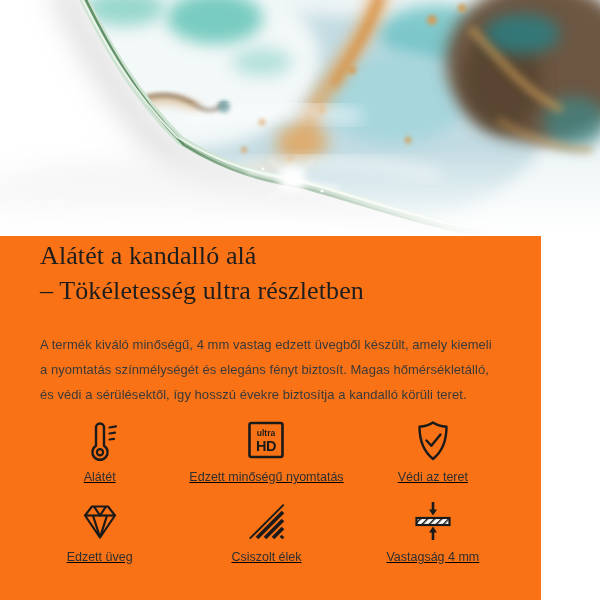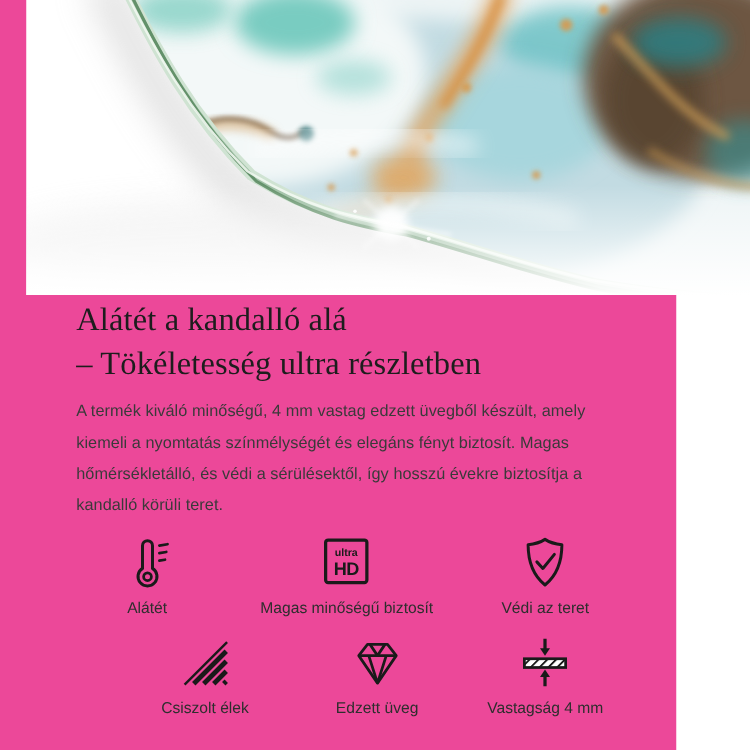--- a/index.html
+++ b/index.html
@@ -1,36 +1,36 @@
 <!DOCTYPE html>
 <html lang="hu"><head>
 <meta charset="utf-8">
 <style>
   * { margin:0; padding:0; box-sizing:border-box; }
   html,body { width:600px; height:600px; background:#ffffff; overflow:hidden;
               font-family:"Liberation Sans", sans-serif; }
-  .page { position:relative; width:541px; height:600px; background:#ec4899;padding-left:21px; }
+  .page { position:relative; width:541px; height:600px; background:#f97316; }
 
   
   .hero { position:relative; width:600px; height:236px; background:#fff; }
   .hero svg { display:block; }
 
   
   .content { padding:0 40px; }
   h1 { margin-top:2px; font-family:"Liberation Serif", "DejaVu Serif", serif;
        font-weight:400; font-size:26px; line-height:35px; color:#1d1d1d;
        letter-spacing:0.1px; }
-  .desc { margin-top:8px; max-width:508px; font-size:13px; line-height:25px;
+  .desc { margin-top:24px; max-width:508px; font-size:13px; line-height:25px;
           color:#3a3a3a; letter-spacing:0.05px; }
 
   
   .features { margin-top:12px; }
   .frow { display:flex; align-items:flex-start; }
   .frow + .frow { margin-top:14px; }
-  .fcell { display:flex; flex-direction:column; align-items:center; }
+  .fcell { display:flex; flex-direction:column; align-items:center;text-decoration:underline; }
   .fcell.c1 { width:140px; }
   .fcell.c2 { width:200px; margin-left:22px; }
   .fcell.c3 { width:160px; margin-left:13px; }
   .fcell .ficon { width:46px; height:44px; display:flex; align-items:center; justify-content:center; }
   .flabel { margin-top:6px; font-size:12.5px; line-height:16px; color:#2e2e2e; text-align:center; }
 </style>
 </head>
 <body>
 
 <div class="page">
@@ -148,64 +148,64 @@
         </div>
 
         <div class="fcell c2">
           <div class="ficon">
             <svg width="46" height="44" viewBox="0 0 44 44">
               <rect x="5.5" y="4" width="33" height="34" rx="2" fill="none" stroke="#1a1a1a" stroke-width="2.6"></rect>
               <text x="22" y="17" text-anchor="middle" font-family="Liberation Sans, sans-serif" font-size="8.5" font-weight="bold" fill="#1a1a1a">ultra</text>
               <text x="22" y="32" text-anchor="middle" font-family="Liberation Sans, sans-serif" font-size="14.5" font-weight="bold" letter-spacing="-0.5" fill="#1a1a1a">HD</text>
             </svg>
           </div>
-          <div class="flabel">Magas minőségű biztosít</div>
+          <div class="flabel">Edzett minőségű nyomtatás</div>
         </div>
 
         <div class="fcell c3">
           <div class="ficon">
             <svg width="46" height="44" viewBox="0 0 44 44" fill="none" stroke="#1a1a1a" stroke-width="2.4" stroke-linecap="round" stroke-linejoin="round">
               <path d="M22 3.5 C25.5 5.8 30.5 7.3 35.5 7.8 C35.5 19 32.5 31.5 22 40 C11.5 31.5 8.5 19 8.5 7.8 C13.5 7.3 18.5 5.8 22 3.5 Z"></path>
               <path d="M15.5 21.5 L20.3 26.8 L29.5 15.5"></path>
             </svg>
           </div>
           <div class="flabel">Védi az teret</div>
         </div>
 
       </div>
       <div class="frow">
+
+        <div class="fcell c1">
+          <div class="ficon">
+            <svg width="46" height="44" viewBox="0 0 44 44" fill="none" stroke="#1a1a1a" stroke-width="2.2" stroke-linejoin="round">
+              <path d="M7 16.5 L14 7.5 H30 L37 16.5 L22 38.5 Z"></path>
+              <path d="M7 16.5 H37"></path>
+              <path d="M16 7.5 L22 16.5 L28 7.5"></path>
+              <path d="M15 16.5 L22 38.5 M29 16.5 L22 38.5"></path>
+            </svg>
+          </div>
+          <div class="flabel">Edzett üveg</div>
+        </div>
 
         <div class="fcell c2">
           <div class="ficon">
             <svg width="46" height="44" viewBox="0 0 44 44">
               <clipPath id="triClip">
                   <path d="M2 42 L42 42 L42 2 Z"></path>
                 </clipPath>
               <g clip-path="url(#triClip)" stroke="#1a1a1a" stroke-width="3.8">
                 <line x1="5" y1="39" x2="39" y2="5"></line>
                 <line x1="13" y1="39" x2="39" y2="13"></line>
                 <line x1="21" y1="39" x2="39" y2="21"></line>
                 <line x1="29" y1="39" x2="39" y2="29"></line>
                 <line x1="37" y1="39" x2="39" y2="37"></line>
               </g>
             </svg>
           </div>
           <div class="flabel">Csiszolt élek</div>
-        </div>
-
-        <div class="fcell c1">
-          <div class="ficon">
-            <svg width="46" height="44" viewBox="0 0 44 44" fill="none" stroke="#1a1a1a" stroke-width="2.2" stroke-linejoin="round">
-              <path d="M7 16.5 L14 7.5 H30 L37 16.5 L22 38.5 Z"></path>
-              <path d="M7 16.5 H37"></path>
-              <path d="M16 7.5 L22 16.5 L28 7.5"></path>
-              <path d="M15 16.5 L22 38.5 M29 16.5 L22 38.5"></path>
-            </svg>
-          </div>
-          <div class="flabel">Edzett üveg</div>
         </div>
 
         <div class="fcell c3">
           <div class="ficon">
             <svg width="46" height="44" viewBox="0 0 44 44">
               <defs>
                 <pattern id="hatch" width="5" height="5" patternUnits="userSpaceOnUse" patternTransform="rotate(45)">
                   <rect width="5" height="5" fill="#ffffff"></rect>
                   <line x1="0" y1="0" x2="0" y2="5" stroke="#1a1a1a" stroke-width="3"></line>
                 </pattern>

